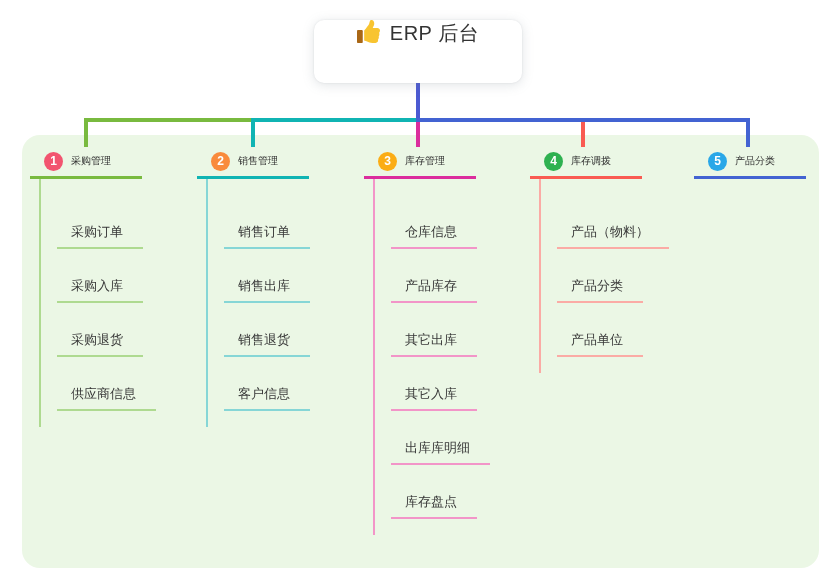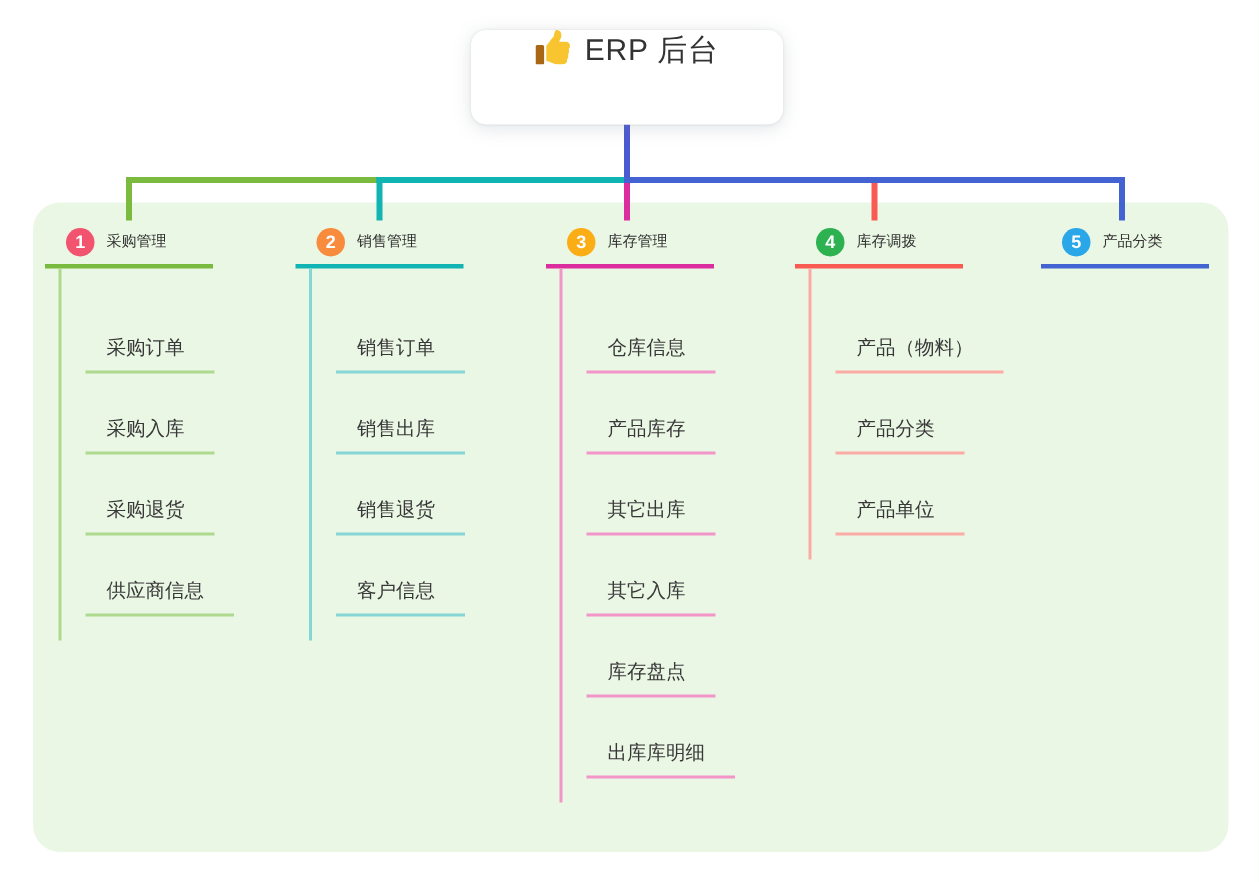--- a/index.html
+++ b/index.html
@@ -90,22 +90,22 @@
     <div class="branch-header">
       <span class="badge" style="background-color: rgb(251, 173, 21);">3</span>
       <span class="branch-title">库存管理</span>
     </div>
     <div class="branch-underline" style="background-color: rgb(219, 45, 157);"></div>
     <ul class="items" style="border-color: rgb(242, 149, 200);">
       <li>仓库信息</li>
       <li>产品库存</li>
       <li>其它出库</li>
       <li>其它入库</li>
+      <li>出库库明细</li>
       <li>库存盘点</li>
-      <li>出库库明细</li>
     </ul>
   </div>
 
   <div class="branch" style="left:530px;">
     <div class="branch-header">
       <span class="badge" style="background-color: rgb(46, 177, 80);">4</span>
       <span class="branch-title">库存调拨</span>
     </div>
     <div class="branch-underline" style="background-color: rgb(249, 91, 82);"></div>
     <ul class="items" style="border-color: rgb(251, 171, 165); font-family: Liberation Serif, serif;">

